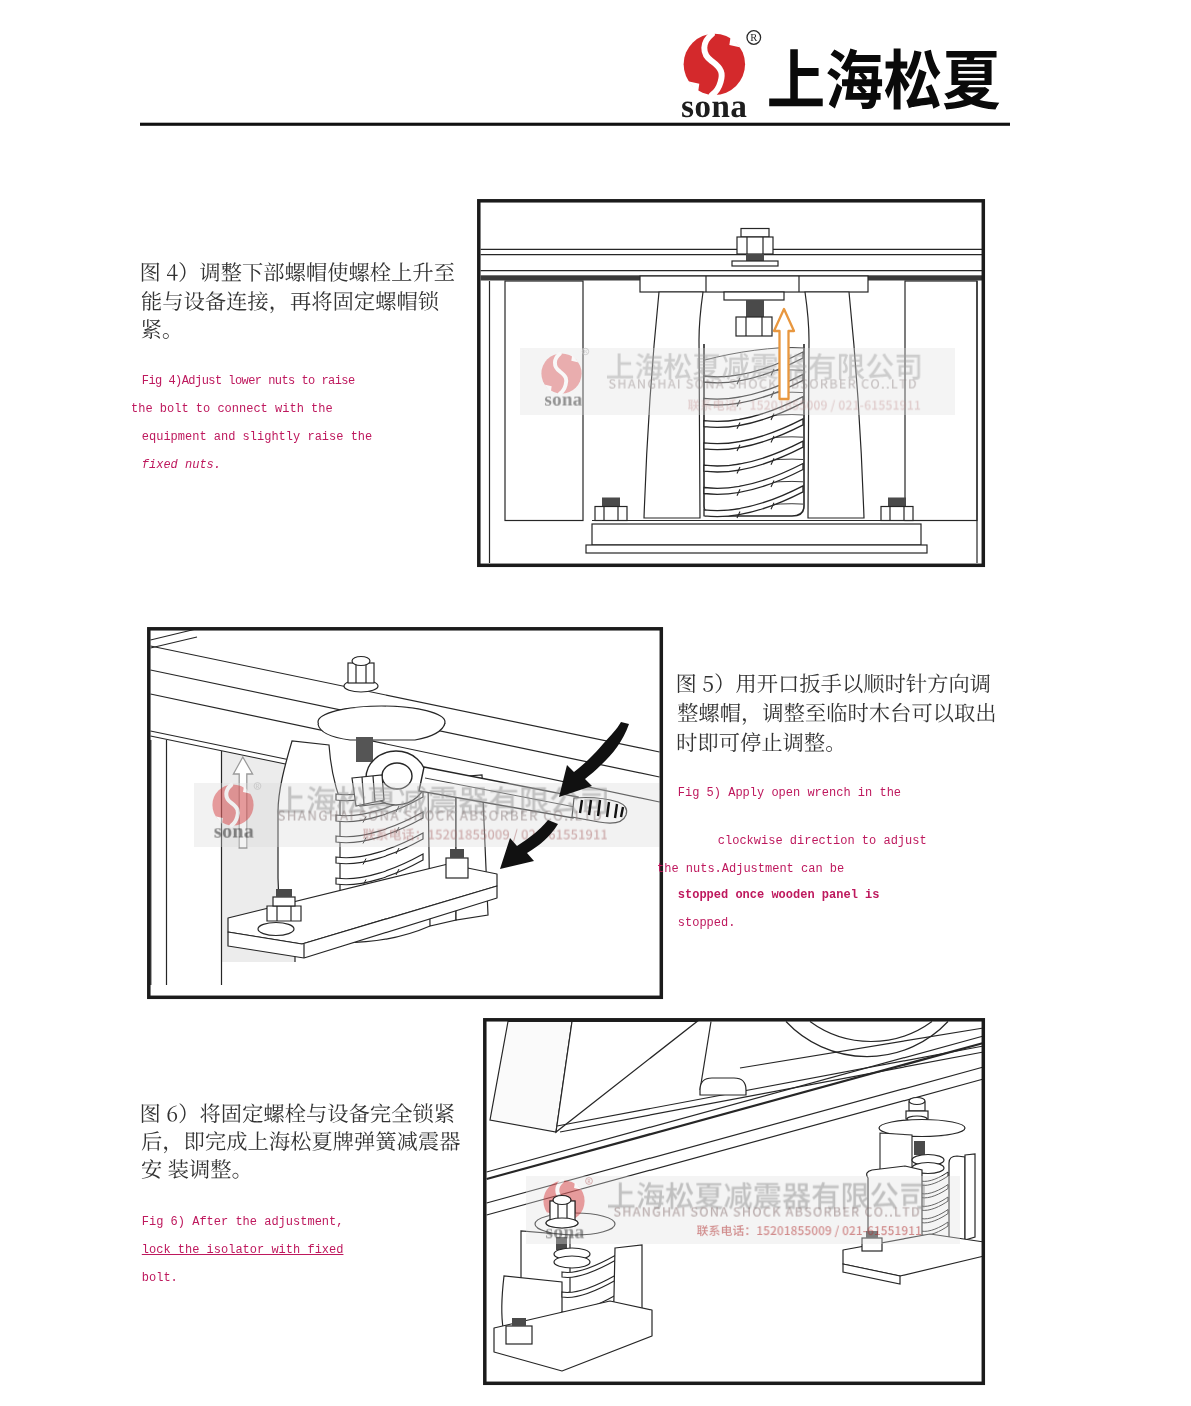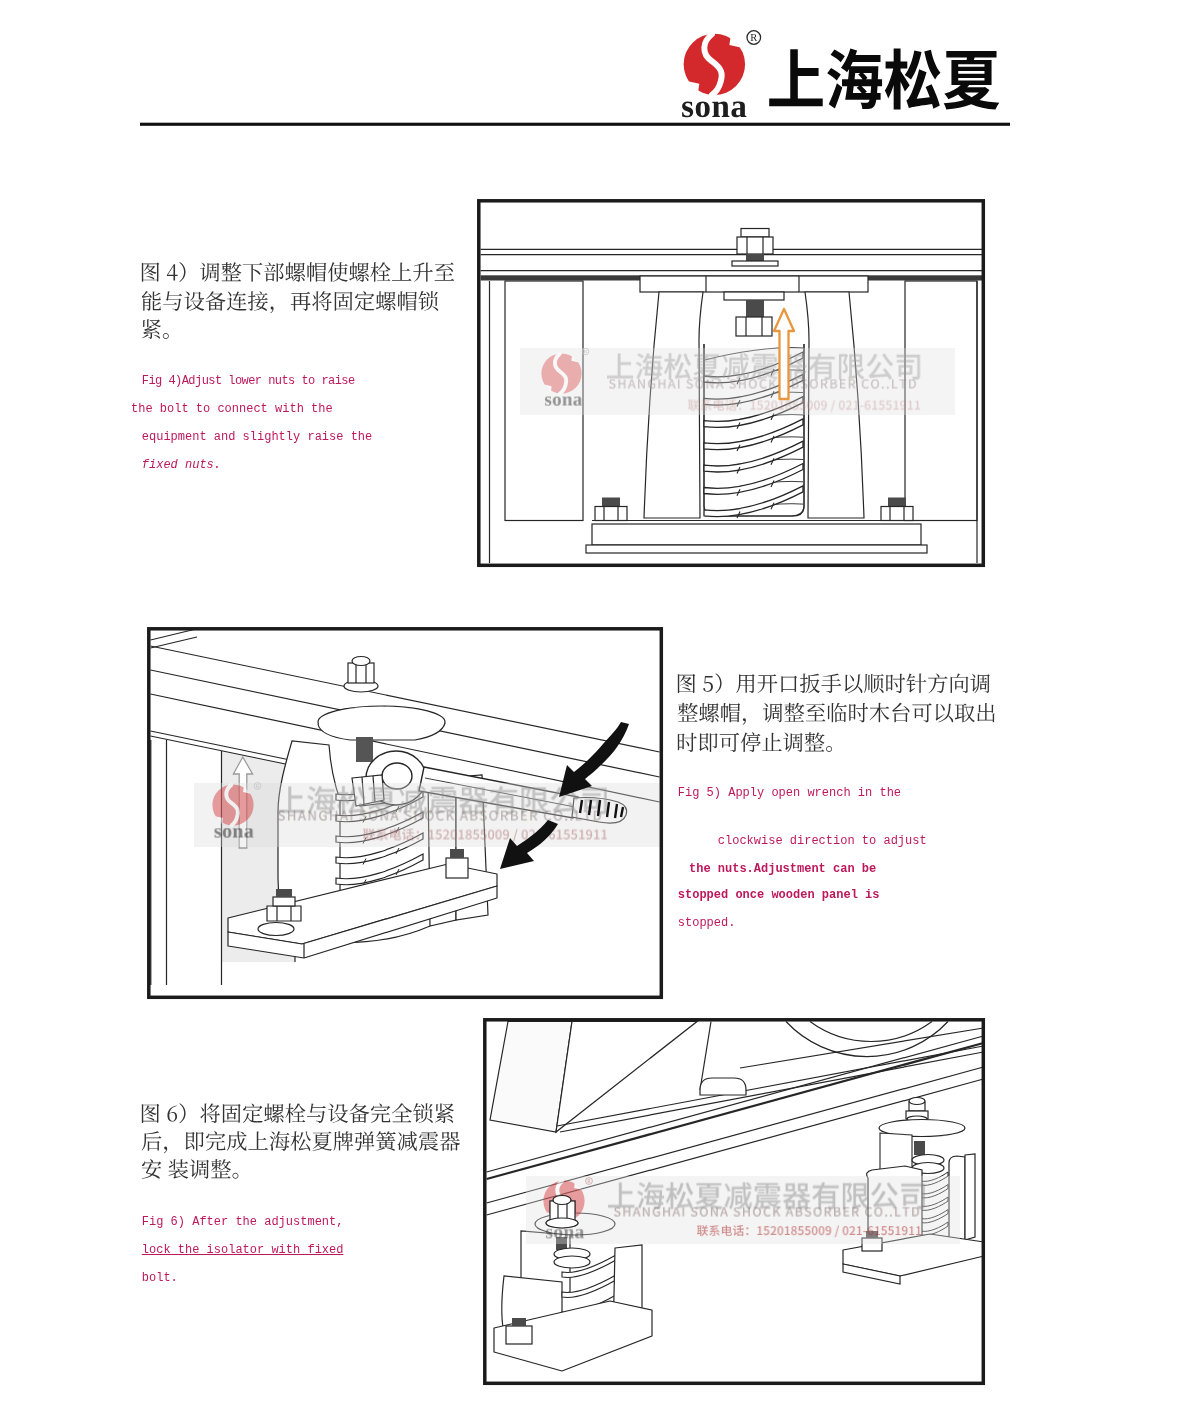--- a/index.html
+++ b/index.html
@@ -523,18 +523,18 @@
         <ellipse cx="562" cy="1223" rx="16" ry="5" fill="#fff"></ellipse>
       </g>
       <rect x="484.8" y="1019.8" width="498.5" height="363.5" fill="none" stroke="#1b1b1b" stroke-width="3.5"></rect>
     </svg>
     <div class="mono" style="left:141.8px;top:373.1px;letter-spacing:-0.55px;">Fig 4)Adjust lower nuts to raise</div>
     <div class="mono" style="left:131px;top:401.0px;">the bolt to connect with the</div>
     <div class="mono" style="left:141.8px;top:428.9px;">equipment and slightly raise the</div>
     <div class="mono" style="left:141.8px;top:456.8px;font-style:italic;">fixed nuts.</div>
     <div class="mono" style="left:677.8px;top:785px;font-family:Liberation Mono, monospace;">Fig 5) Apply open wrench in the</div>
     <div class="mono" style="left:677.8px;top:832.5px;margin-left:40px;">clockwise direction to adjust</div>
-    <div class="mono" style="left:689px;top:860.5px;font-weight:bold;">the nuts.Adjustment can be</div>
+    <div class="mono" style="left:657px;top:860.5px;">the nuts.Adjustment can be</div>
     <div class="mono" style="left:677.8px;top:886.9px;font-weight:bold;">stopped once wooden panel is</div>
     <div class="mono" style="left:677.8px;top:914.8px;">stopped.</div>
     <div class="mono" style="left:141.8px;top:1214.3px;">Fig 6) After the adjustment,</div>
     <div class="mono" style="left:141.8px;top:1242.2px;text-decoration:underline;">lock the isolator with fixed</div>
     <div class="mono" style="left:141.8px;top:1270.1px;font-family:Liberation Mono, monospace;">bolt.</div>
   </div>
 </body></html>

